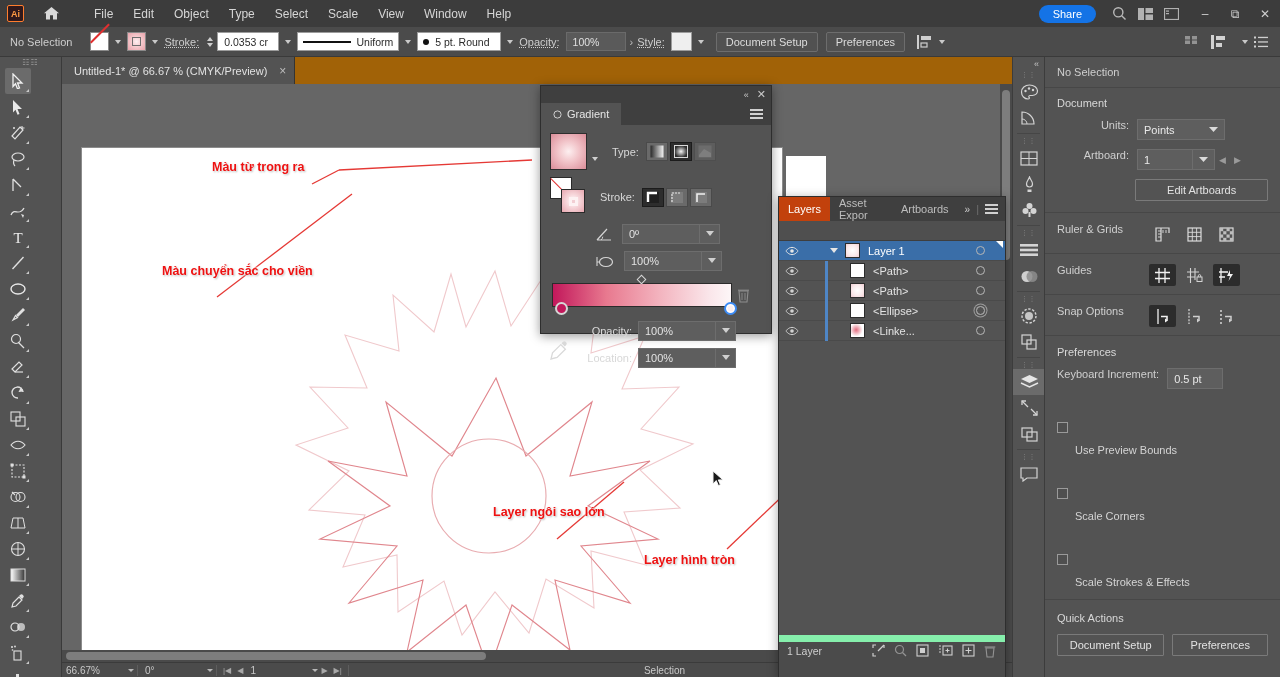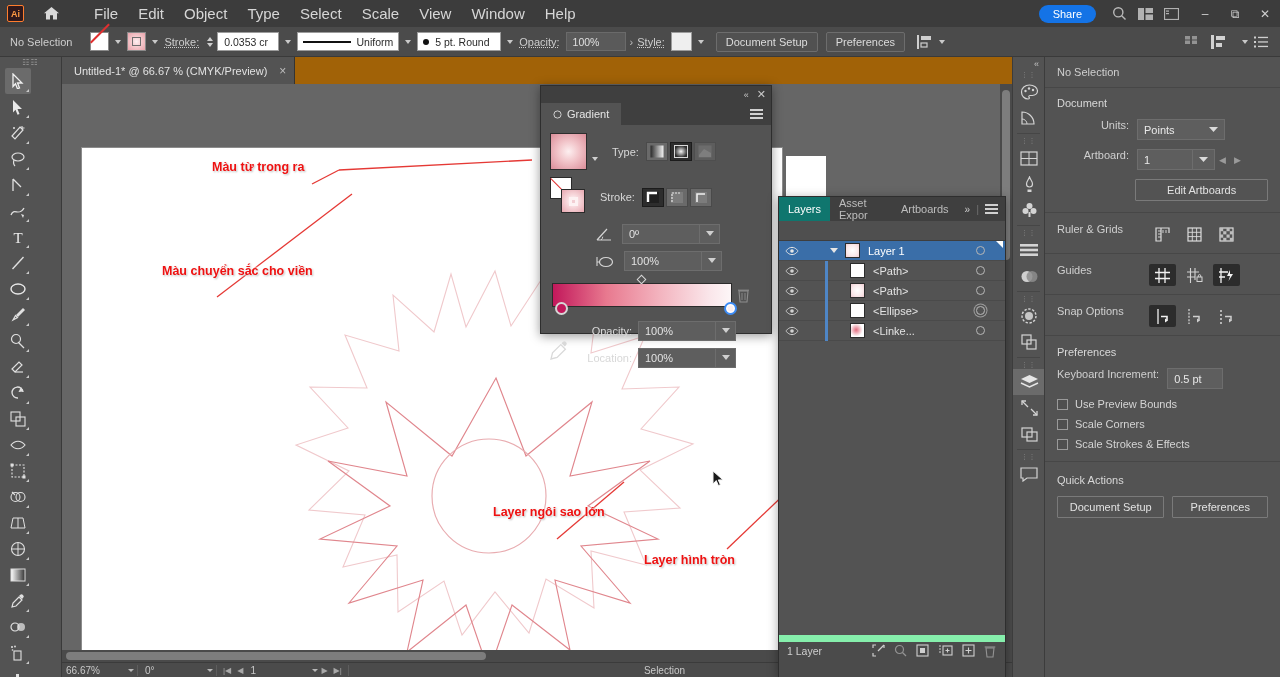--- a/index.html
+++ b/index.html
@@ -26,21 +26,21 @@
     color: #ff9a44; font-size: 9px; font-weight: bold;
     display: flex; align-items: center; justify-content: center;
     font-family: "Liberation Sans", sans-serif;
   }
   .home-icon {
     margin-left: 16px; width: 22px; height: 22px;
     display: flex; align-items: center; justify-content: center;
   }
   .menu-items { display: flex; margin-left: 22px; }
   .menu-item {
-    padding: 4px 10px; font-size: 15px; color: #d6d6d6; cursor: default;
+    padding: 4px 10px; font-size: 12px; color: #d6d6d6; cursor: default;
   }
   .menubar-right {
     position: absolute; right: 0; top: 0; height: 27px;
     display: flex; align-items: center;
   }
   .share-btn {
     background: #1473e6; color: #fff; font-size: 11px;
     border-radius: 11px; padding: 3px 14px; margin-right: 10px;
     cursor: default;
   }
@@ -301,21 +301,21 @@
     background: #535353; border: 1px solid #2e2e2e;
     box-shadow: 0 2px 10px rgba(0,0,0,.35);
   }
   .lp-tabs {
     height: 24px; background: #3f3f3f; display: flex; align-items: stretch;
   }
   .lp-tab {
     display: flex; align-items: center; padding: 0 9px; font-size: 11px;
     color: #bdbdbd;
   }
-  .lp-tab.on { background: #0f766e; color: #ffffff; }
+  .lp-tab.on { background: #c2410c; color: #ffffff; }
   .lp-right { margin-left: auto; display: flex; align-items: center; gap: 6px; padding: 0 7px; }
   .lp-chev { font-size: 10px; color: #cfcfcf; }
   .lp-head-row {
     height: 20px; background: #4f4f4f; border-bottom: 1px solid #3e3e3e;
   }
   .layer-row {
     height: 20px; display: flex; align-items: center; font-size: 11px;
     border-bottom: 1px solid #4a4a4a; color: #e3e3e3; position: relative;
   }
   .layer-row.top { background: #3a6ea8; }
@@ -407,21 +407,21 @@
   .pp-inline { display: flex; align-items: center; }
   .pp-field {
     background: #5e5e5e; border: 1px solid #6d6d6d; height: 21px; width: 60px;
     color: #e9e9e9; font-size: 11px; display: flex; align-items: center; padding: 0 6px;
   }
   .pp-check { display: flex; align-items: center; gap: 7px; margin-bottom: 8px; }
   .chk {
     width: 11px; height: 11px; border: 1px solid #9a9a9a; background: #4f4f4f;
     flex: none;
   }
-  .pp-chk-lab { font-size: 11px; color: #d4d4d4; }
+  .pp-chk-lab { font-size: 11px; color: #d4d4d4; margin-top: 46px; }
   .pp-qa { display: flex; gap: 8px; }
   .pp-arrow { color: #9a9a9a; font-size: 9px; padding: 0 4px; }
   svg { display: block; }
 </style>
 </head>
 <body>
 
 <div id="app">
 
   <div class="menubar">

